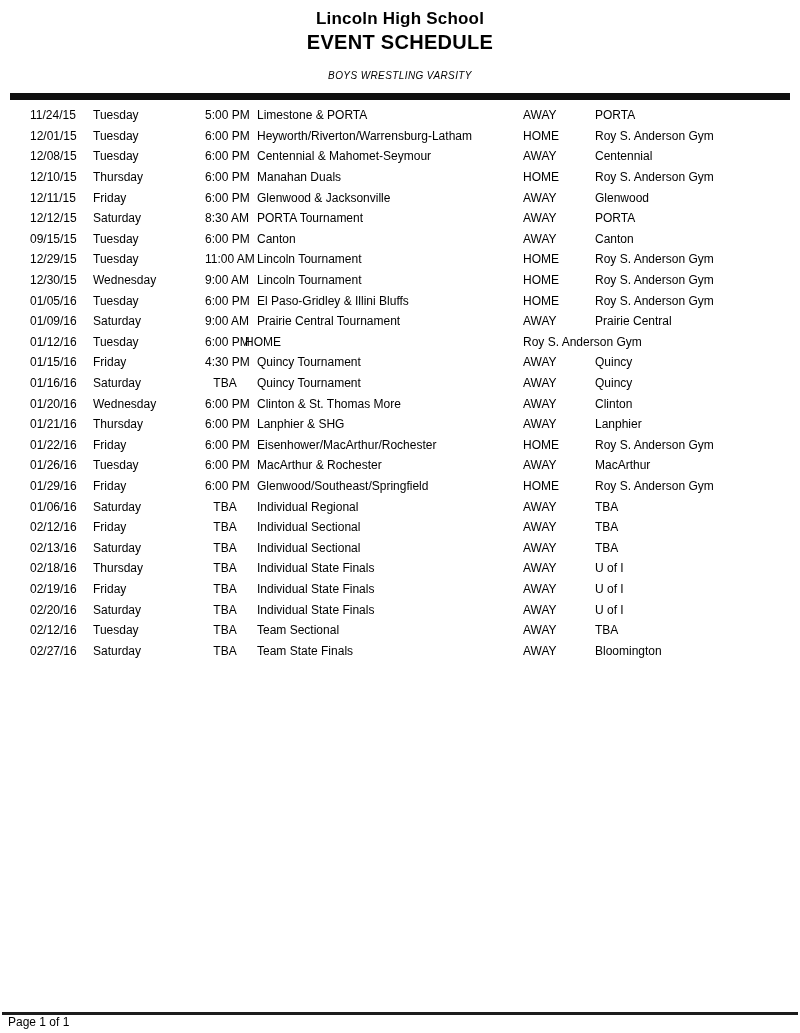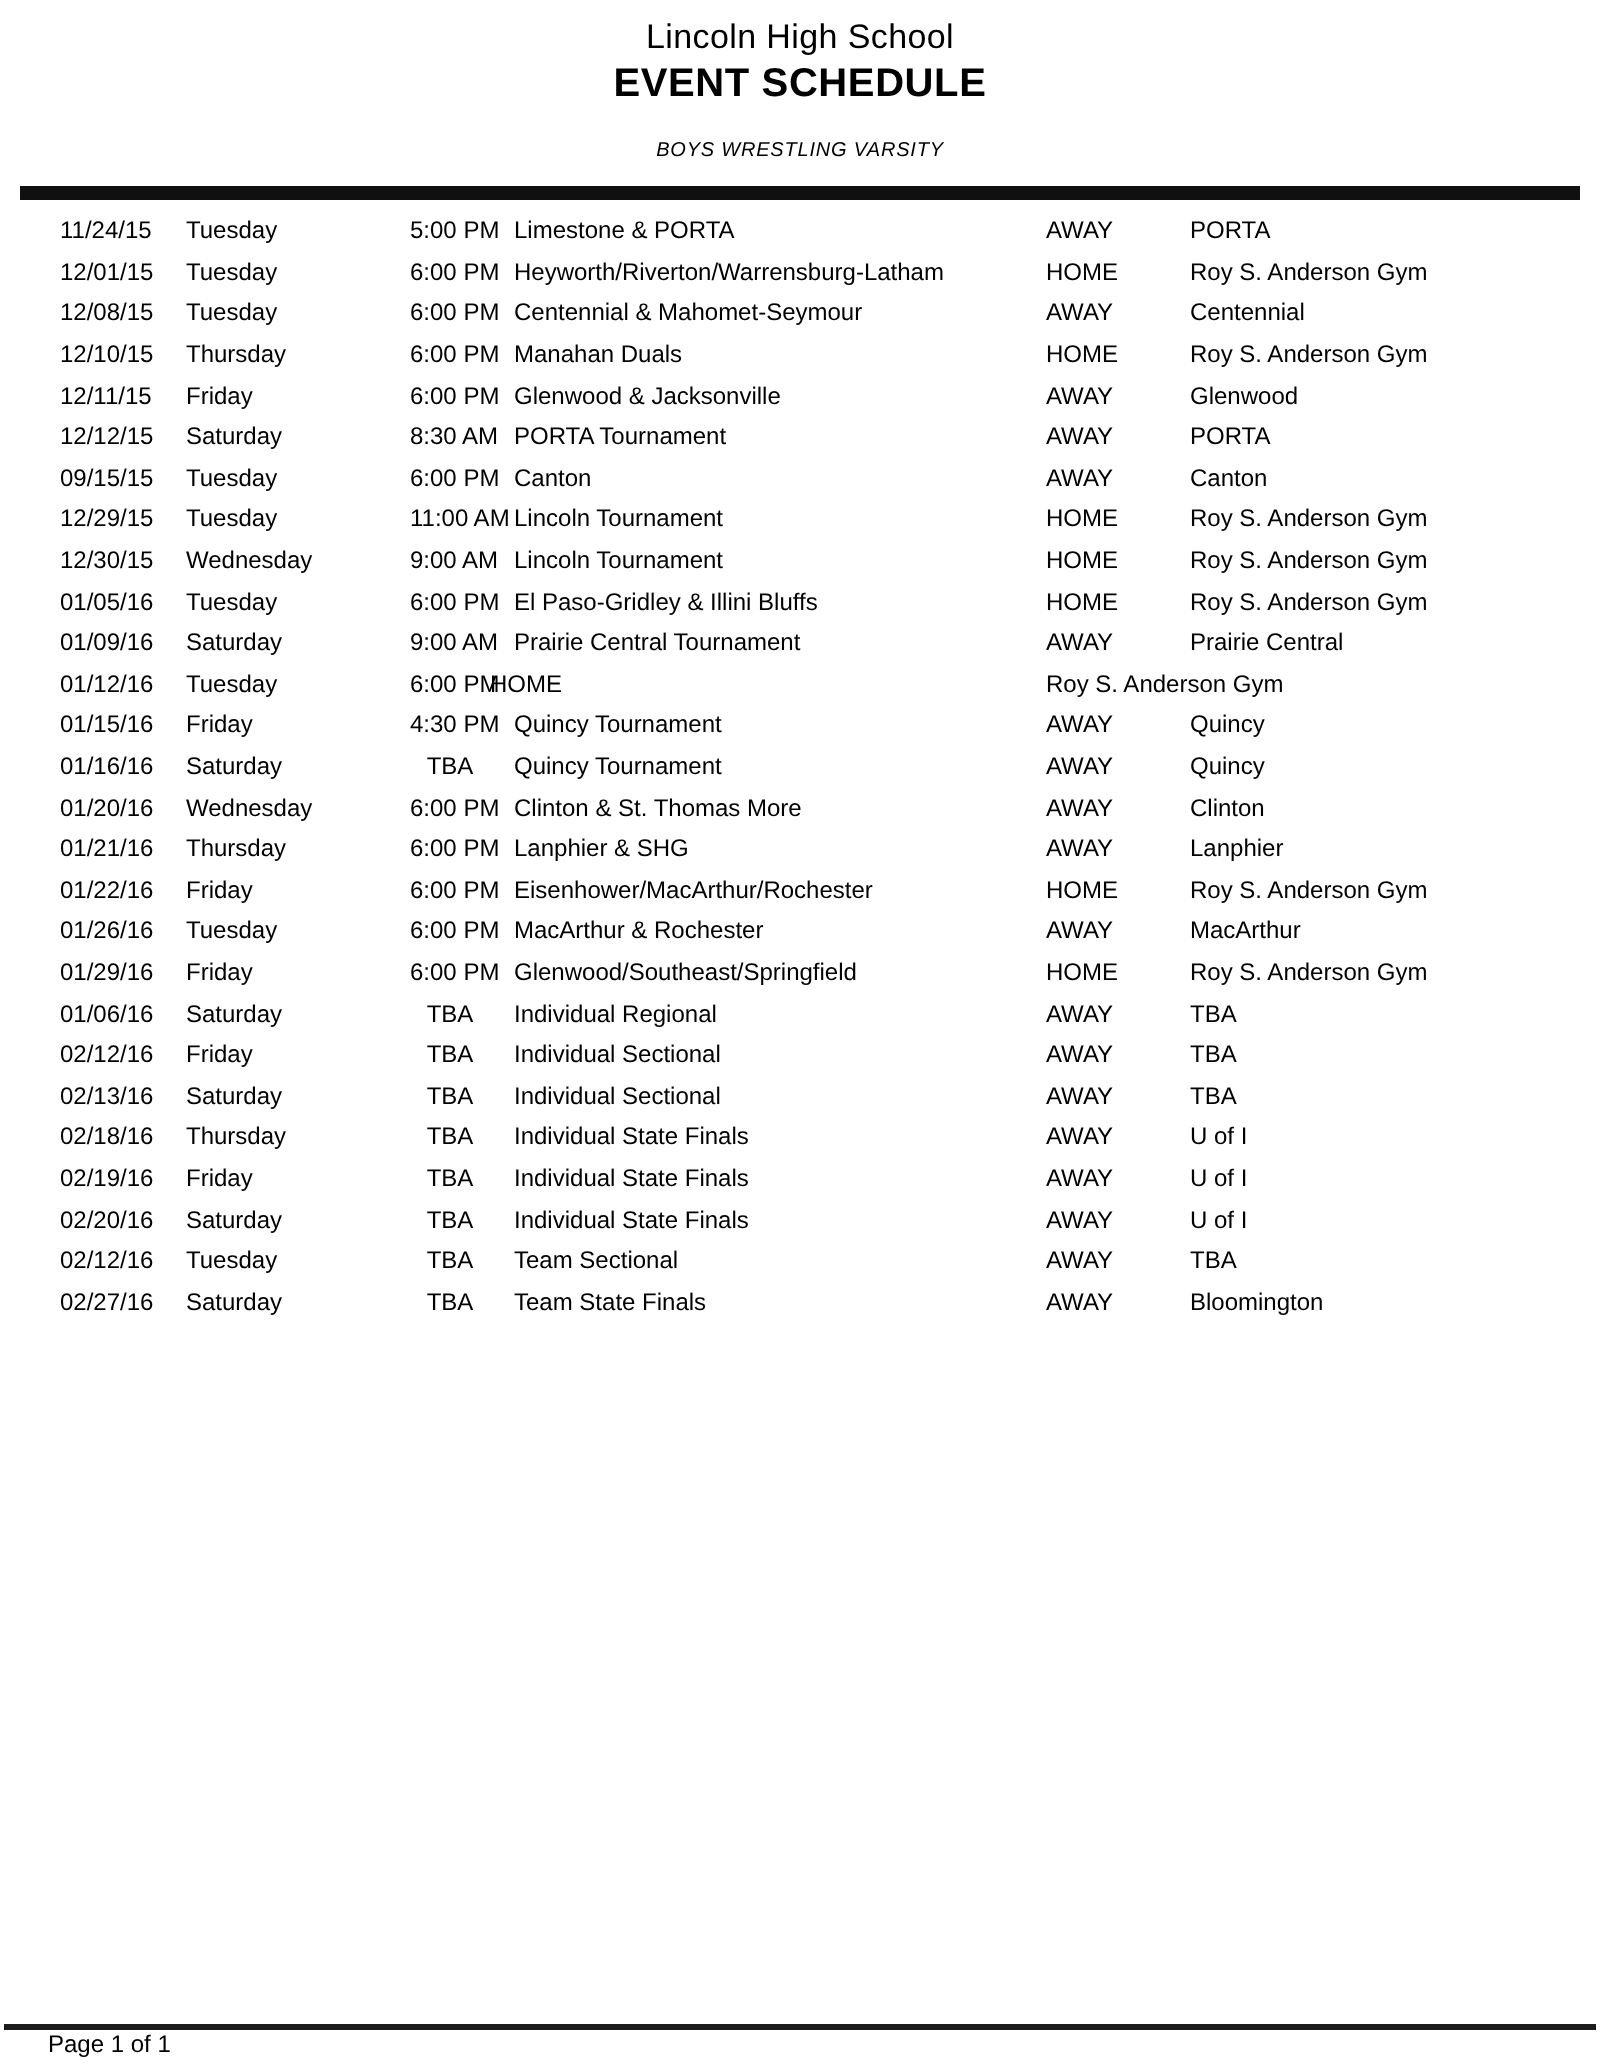--- a/index.html
+++ b/index.html
@@ -5,21 +5,21 @@
   html, body { margin: 0; padding: 0; }
   body {
     width: 800px; height: 1033px;
     background: #ffffff;
     color: #000000;
     font-family: "Liberation Sans", sans-serif;
     position: relative;
     overflow: hidden;
   }
   .titles { text-align: center; padding-top: 8px; }
-  .school-name { font-size: 17px; font-weight: normal; line-height: 22px; letter-spacing: 0.2px; }
+  .school-name { font-size: 17px; font-weight: bold; line-height: 22px; letter-spacing: 0.2px; }
   .doc-title  { font-size: 20px; font-weight: bold; line-height: 24px; letter-spacing: 0.3px; }
   .subtitle   { font-size: 10px; font-style: italic; line-height: 20px; margin-top: 12px; letter-spacing: 0.4px; }
 
   .schedule-table { margin: 7px 10px 0 10px; }
   .rule-top { height: 4px; background: #101010; }
   .thead {
     display: grid;
     grid-template-columns: 108px 47px 92px 266px 70px 1fr;
     height: 24px;
     align-items: center;
@@ -43,21 +43,21 @@
   .c-event { padding-left: 12px; }
 
   .footer-rule {
     position: absolute;
     top: 1012px; left: 2px; right: 2px;
     height: 2.5px;
     background: #1c1c1c;
   }
   .footer-text {
     position: absolute;
-    top: 1015px; left: 24px;
+    top: 1015px; left: 8px;
     font-size: 12px;
   }
 </style>
 </head>
 <body>
 
 <div class="titles">
   <div class="school-name">Lincoln High School</div>
   <div class="doc-title">EVENT SCHEDULE</div>
   <div class="subtitle">BOYS WRESTLING VARSITY</div>

